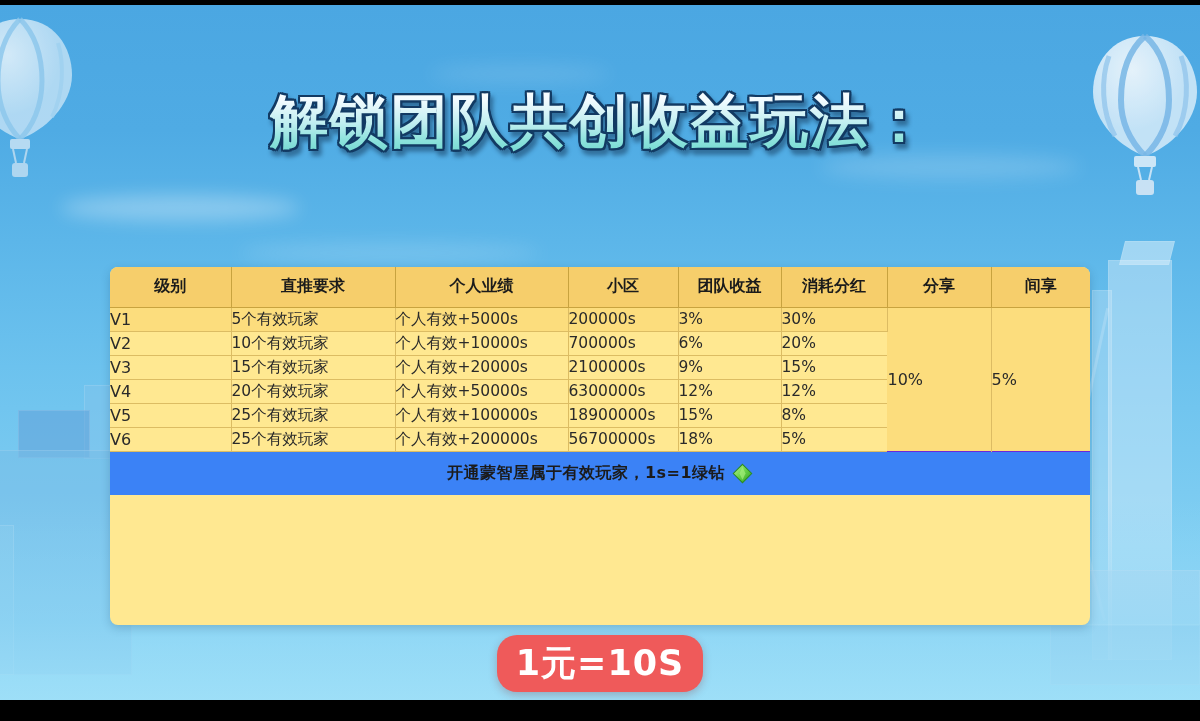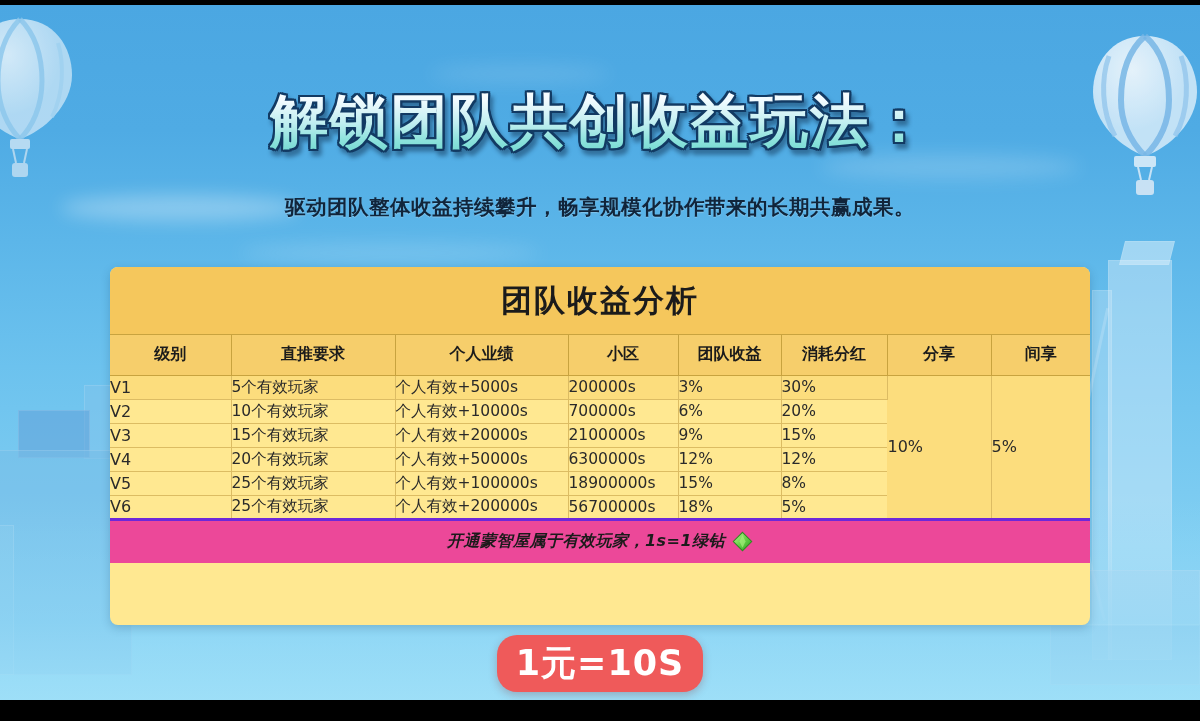--- a/index.html
+++ b/index.html
@@ -105,23 +105,22 @@
     height:24px; text-align:left;
     font-family:"DejaVu Sans","Liberation Sans",sans-serif;
     font-size:15.5px; color:#2a2a2a;
     border-right:1px solid #dcbc63; border-bottom:1px solid #dcbc63;
   }
   tbody td:last-child { border-right:none; }
   tbody tr:first-child td { background:#fcdd7d; }
   tbody tr td.level { font-size:16px; }
   td.merged { background:#ffe891; font-size:16px; border-bottom:none; }
   #footnote-row td {
-    height:44px; background:#ec4899; border:none; border-top:3px solid #6d28d9;
+    height:44px; background:#3b82f6; border:none; border-top:1px solid #6d28d9;
     text-align:center;
-    font-style:italic;
   }
   #footnote-inner { display:inline-flex; align-items:center; gap:7px; }
   #footnote-text {
     font-family:"DejaVu Sans","Liberation Sans",sans-serif;
     font-size:16px; font-weight:bold; color:#1b1b1b; letter-spacing:.5px;
   }
   #diamond-icon { width:21px; height:21px; display:inline-block; }
 
   
   #rate-badge {
@@ -192,28 +191,24 @@
     <line x1="53" y1="137" x2="56" y2="150" stroke="#dbecf9" stroke-width="2"></line>
     <line x1="67" y1="137" x2="64" y2="150" stroke="#dbecf9" stroke-width="2"></line>
     <rect x="51" y="150" width="18" height="15" rx="3" fill="#dceaf7"></rect>
   </svg>
 
   <div id="headline">
     <div class="title">解锁团队共创收益玩法：</div>
   </div>
 
   <div id="subtitle">
-    <div class="line">驱动团队整体收益持续攀升，畅享规模化协作带来的长期共赢成果。</div>
   </div>
 
   <div id="card">
 
-    <div id="card-title">
-      <span>团队收益分析</span>
-    </div>
 
     <table>
       <colgroup>
         <col style="width:121px">
           <col style="width:164px">
           <col style="width:173px">
         <col style="width:110px">
           <col style="width:103px">
           <col style="width:106px">
         <col style="width:104px">

